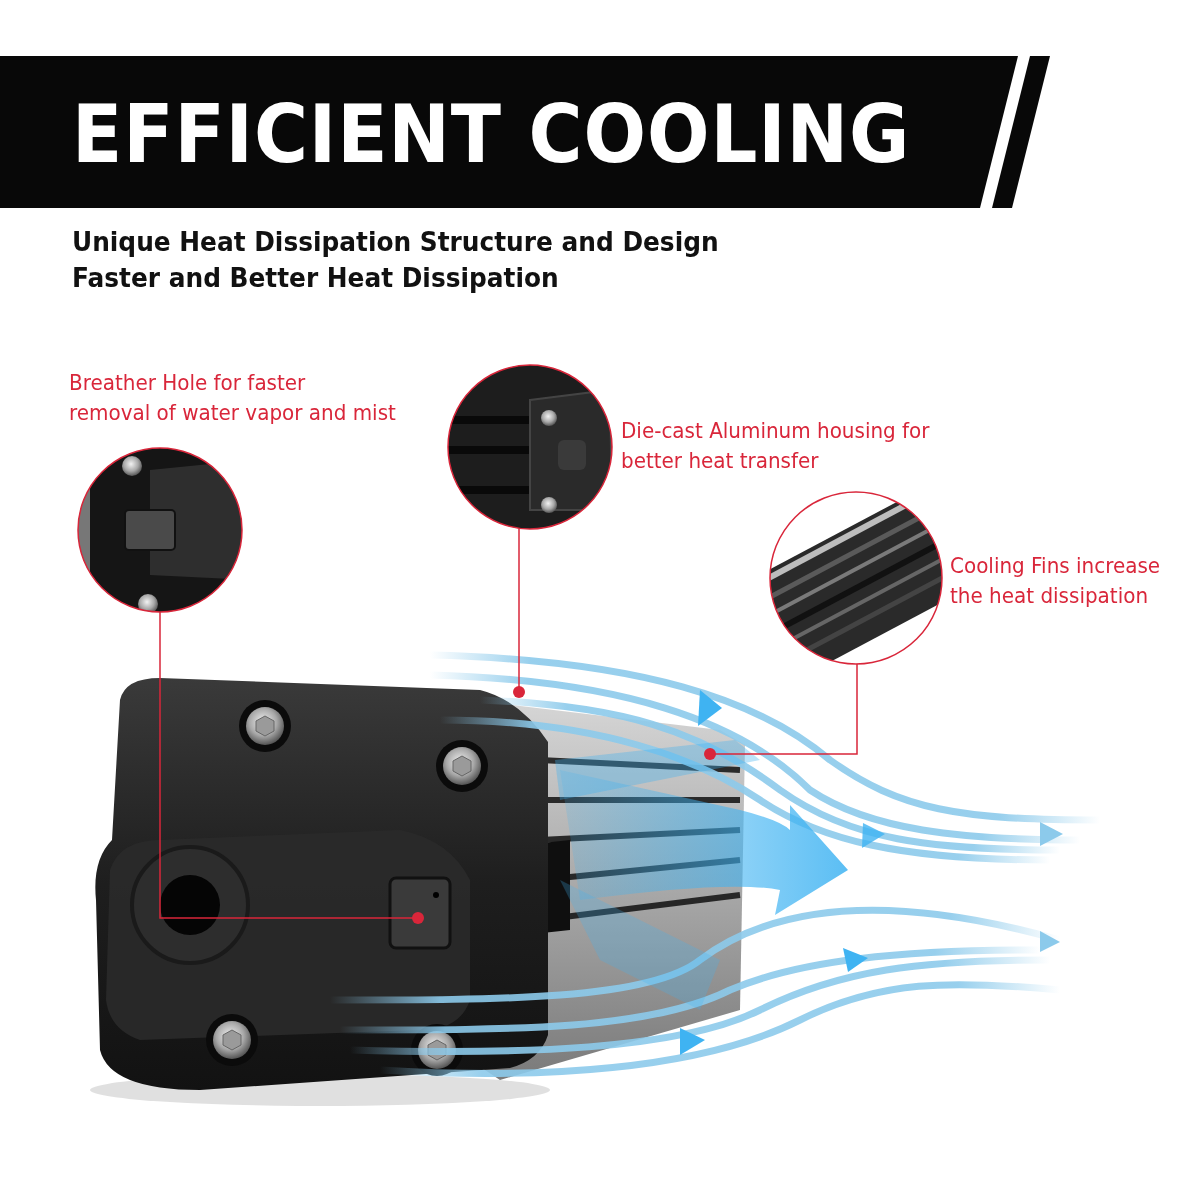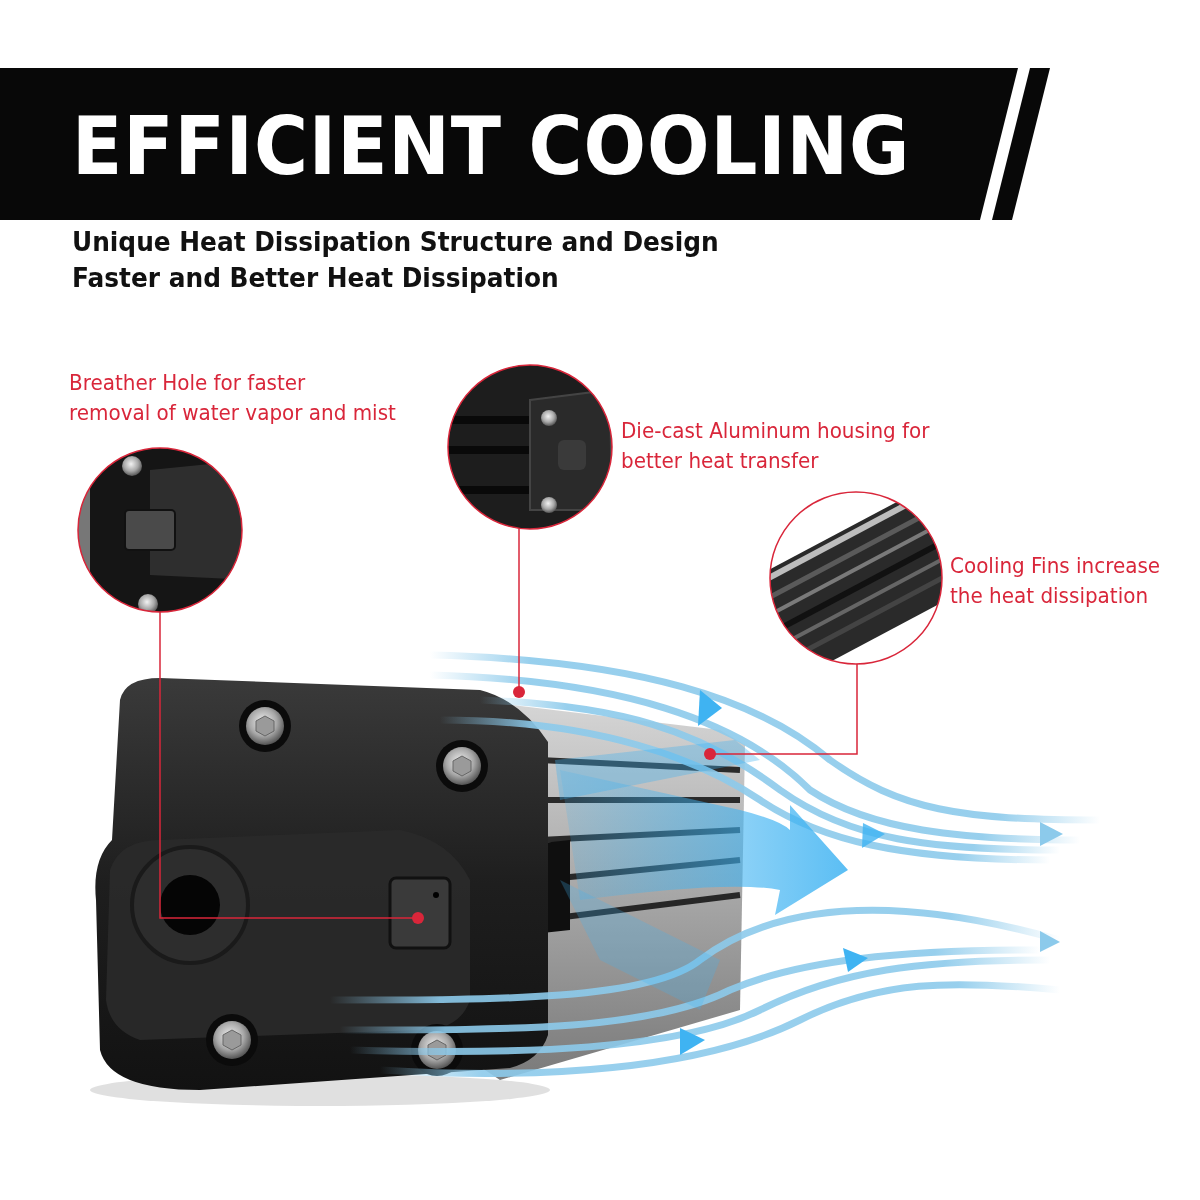--- a/index.html
+++ b/index.html
@@ -1,19 +1,19 @@
 <!DOCTYPE html>
 <html><head>
 <meta charset="utf-8">
 <style>
   * { margin: 0; padding: 0; box-sizing: border-box; }
   html, body { width: 1200px; height: 1200px; background: #ffffff; overflow: hidden; }
   body { position: relative; font-family: "Liberation Sans", "DejaVu Sans", sans-serif; }
 
-  .banner { position: absolute; left: 0; top: 68px; width: 1060px; height: 120px; padding-left: 13px; }
+  .banner { position: absolute; left: 0; top: 56px; width: 1060px; height: 120px; padding-left: 13px; }
   .banner svg { position: absolute; left: 0; top: 0; }
   .banner-title {
     position: absolute; left: 72px; top: 24px; height: 110px;
     color: #ffffff; font-family: "DejaVu Sans", sans-serif; font-weight: bold;
     font-size: 80px; line-height: 110px; letter-spacing: 1px;
     transform: scaleX(0.92); transform-origin: left center; white-space: nowrap;
   }
 
   .subtitle { position: absolute; left: 72px; top: 224px; color: #111111;
     font-family: "DejaVu Sans", sans-serif; font-weight: bold; font-size: 27px; line-height: 36px;

